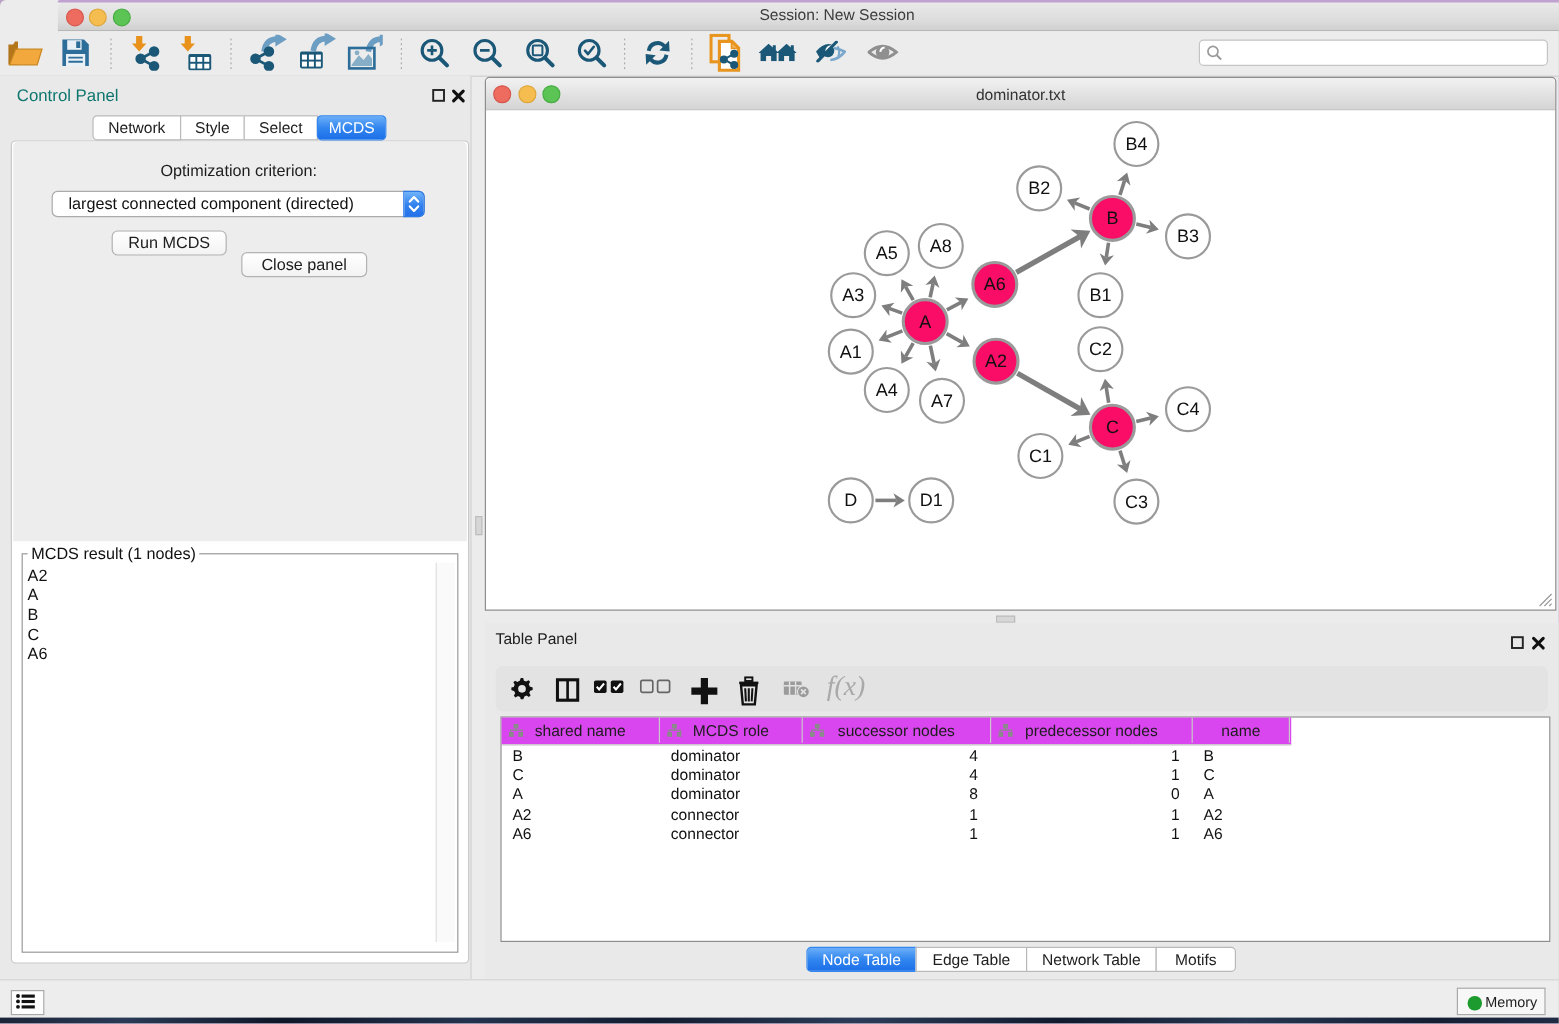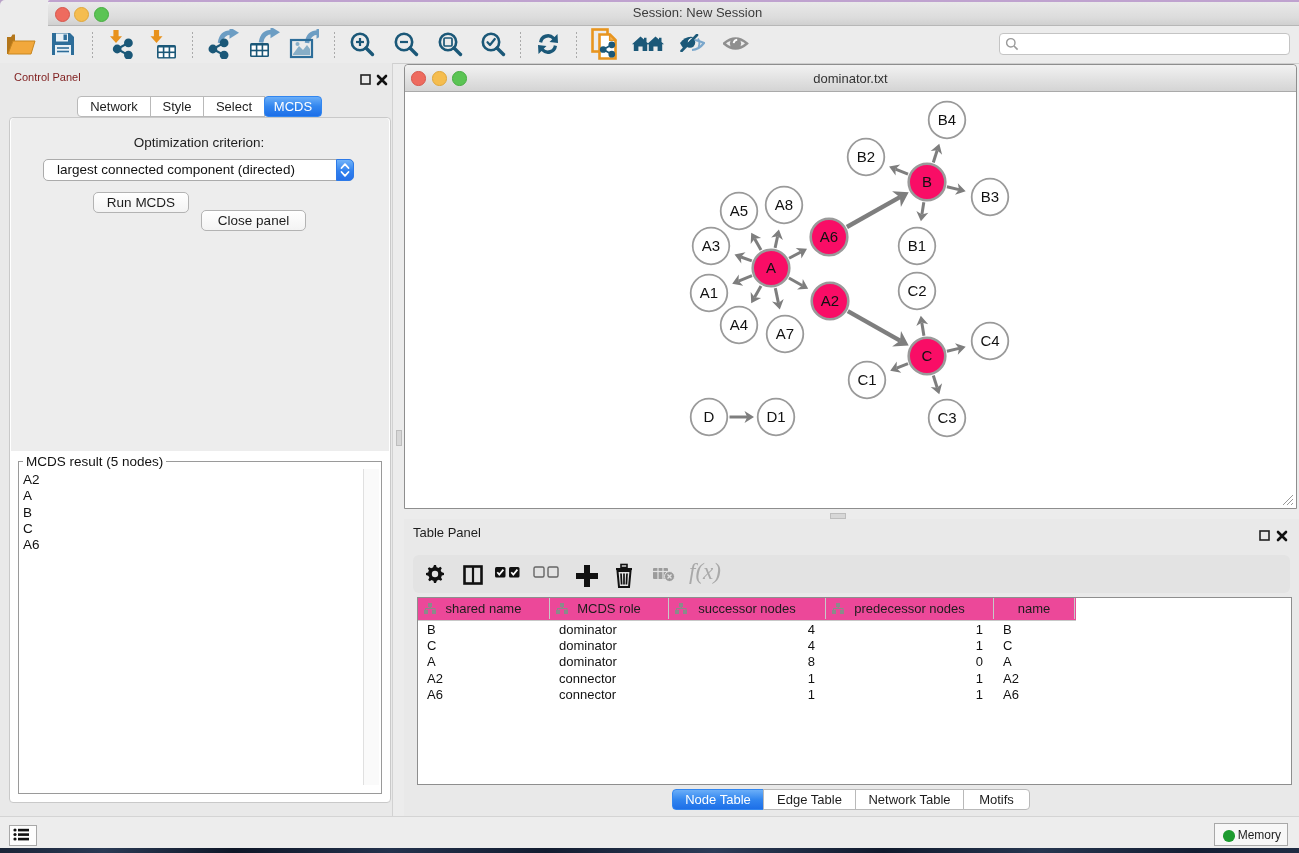--- a/index.html
+++ b/index.html
@@ -15,21 +15,21 @@
 #titlebar .t3{left:46px;background:#5bc454;border:0.5px solid #47ad42;}
 #wtitle{position:absolute;left:0;top:0;width:1299px;height:25px;text-align:center;line-height:26px;font-size:13px;color:#3c3c3c;}
 
 #toolbar{position:absolute;left:0;top:26px;width:1299px;height:37px;background:#ececec;border-bottom:1px solid #cfcfcf;}
 .tbi{position:absolute;}
 .tsep{position:absolute;top:6px;width:1px;height:26px;background-image:linear-gradient(#aaa 2px,transparent 2px);background-size:1px 4px;}
 #search{position:absolute;left:999px;top:7px;width:289px;height:20px;background:#fff;border:1px solid #c4c4c4;border-radius:4px;}
 #search svg{position:absolute;left:5px;top:3px;}
 
 #cpanel{position:absolute;left:0;top:63px;width:392px;height:753px;background:#e9e9e9;border-right:1px solid #d2d2d2;}
-#cp-head{position:absolute;left:14px;top:8px;font-size:11px;color:#7f1d1d;}
+#cp-head{position:absolute;left:14px;top:8px;font-size:14px;color:#0f766e;}
 .panebtn{position:absolute;top:11px;}
 #cp-tabs{position:absolute;left:77px;top:33px;height:21px;}
 .tab{position:absolute;top:0;height:19px;background:#fff;border:1px solid #b9b9b9;font-size:13px;color:#1d1d1d;text-align:center;line-height:19px;}
 .tabsel{background:linear-gradient(#6aaef8,#3286ef 50%,#1d6fe8);color:#fff;border:1px solid #3286ef;border-radius:4px;}
 #cp-card{position:absolute;left:9px;top:54px;width:380px;height:684px;background:#fff;border:1px solid #c9c9c9;border-radius:4px;}
 #cp-gray{position:absolute;left:1px;top:0px;width:378px;height:333px;background:#ededed;border-radius:4px 4px 0 0;}
 #optlabel{position:absolute;left:0;top:17px;width:378px;text-align:center;font-size:13.5px;color:#1d1d1d;}
 #combo{position:absolute;left:33px;top:41px;width:296px;height:20px;background:#fff;border:1px solid #ababab;border-radius:5px;font-size:13.5px;color:#111;line-height:20px;padding-left:13px;}
 #spinner{position:absolute;right:-1px;top:-1px;width:16px;height:20px;background:linear-gradient(#70b3f9,#3181ee 55%,#2671e9);border:1px solid #2d7ae8;border-radius:0 5px 5px 0;}
 .btn{position:absolute;background:linear-gradient(#ffffff,#f3f3f3);border:1px solid #b3b3b3;border-radius:5px;font-size:13.5px;color:#1d1d1d;text-align:center;}
@@ -46,21 +46,21 @@
 #nw-title .t2{left:27px;top:6px;background:#f5bd4f;border:0.5px solid #dfa73b;}
 #nw-title .t3{left:47px;top:6px;background:#5bc454;border:0.5px solid #47ad42;}
 #nw-title .tl{width:12.5px;height:12.5px;}
 #nwt-text{position:absolute;width:100%;text-align:center;font-size:13px;color:#333;line-height:27px;}
 #graph{position:absolute;left:-1px;top:26px;}
 
 #tpanel{position:absolute;left:404px;top:519px;width:895px;height:297px;background:#e9e9e9;}
 #tp-head{position:absolute;left:9px;top:6px;font-size:13px;color:#1d1d1d;}
 #tp-toolbar{position:absolute;left:9px;top:36px;width:877px;height:38px;background:#e3e3e3;border-radius:6px;}
 #tbl{position:absolute;left:13px;top:78px;width:873px;height:186px;background:#fff;border:1px solid #8e8e8e;}
-#thead{position:absolute;left:0;top:0;width:658px;height:22px;background:#ec4899;border-bottom:1px solid #c8c8c8;}
+#thead{position:absolute;left:0;top:0;width:658px;height:22px;background:#d946ef;border-bottom:1px solid #c8c8c8;}
 .th{position:absolute;top:0;height:21px;border-right:1px solid #c8c8c8;font-size:13px;color:#1d1d1d;text-align:center;line-height:22px;}
 .rowtxt{position:absolute;font-size:13px;color:#111;line-height:16.2px;white-space:pre;}
 #tp-tabs{position:absolute;left:268px;top:270px;height:21px;}
 .btab{position:absolute;top:0;height:19px;background:#fff;border:1px solid #b9b9b9;font-size:13px;color:#1d1d1d;text-align:center;line-height:19px;}
 .btabsel{background:linear-gradient(#6aaef8,#3286ef 50%,#1d6fe8);color:#fff;border:1px solid #3286ef;border-radius:4px 0 0 4px;}
 
 #statusbar{position:absolute;left:0;top:816px;width:1299px;height:32px;background:#ededed;border-top:1px solid #d4d4d4;}
 #sb-left{position:absolute;left:9px;top:8px;width:26px;height:19px;background:#fdfdfd;border:1px solid #a8a8a8;}
 #sb-mem{position:absolute;left:1214px;top:6px;width:74px;height:23px;background:#f7f7f7;border:1px solid #a8a8a8;font-size:12px;color:#1d1d1d;line-height:23px;text-align:right;padding-right:6px;box-sizing:border-box;}
 #sb-mem i{position:absolute;left:8px;top:6px;width:11.5px;height:11.5px;border-radius:50%;background:#1d9b2f;}
@@ -230,21 +230,21 @@
       <div id="optlabel">Optimization criterion:</div>
       <div id="combo">largest connected component (directed)
         <div id="spinner"><svg width="16" height="20" viewBox="0 0 16 20">
               <path d="M4.5 8 L8 4.2 L11.5 8" fill="none" stroke="#fff" stroke-width="1.8" stroke-linecap="round" stroke-linejoin="round"></path>
               <path d="M4.5 12 L8 15.8 L11.5 12" fill="none" stroke="#fff" stroke-width="1.8" stroke-linecap="round" stroke-linejoin="round"></path>
             </svg></div>
       </div>
       <div class="btn" id="btn-run">Run MCDS</div>
       <div class="btn" id="btn-close">Close panel</div>
       <div id="fieldset">
-        <div id="legend">MCDS result (5 nodes)</div>
+        <div id="legend">MCDS result (1 nodes)</div>
         <div id="mcdslist">A2<br>A<br>B<br>C<br>A6</div>
         <div id="fscroll"></div>
       </div>
     </div>
     <div id="cp-tabs">
       <div class="tab" style="left:0;width:72px;border-radius:4px 0 0 4px;">Network</div>
       <div class="tab" style="left:73px;width:52px;">Style</div>
       <div class="tab" style="left:126px;width:60px;">Select</div>
       <div class="tab tabsel" style="left:187px;width:56px;">MCDS</div>
     </div>

